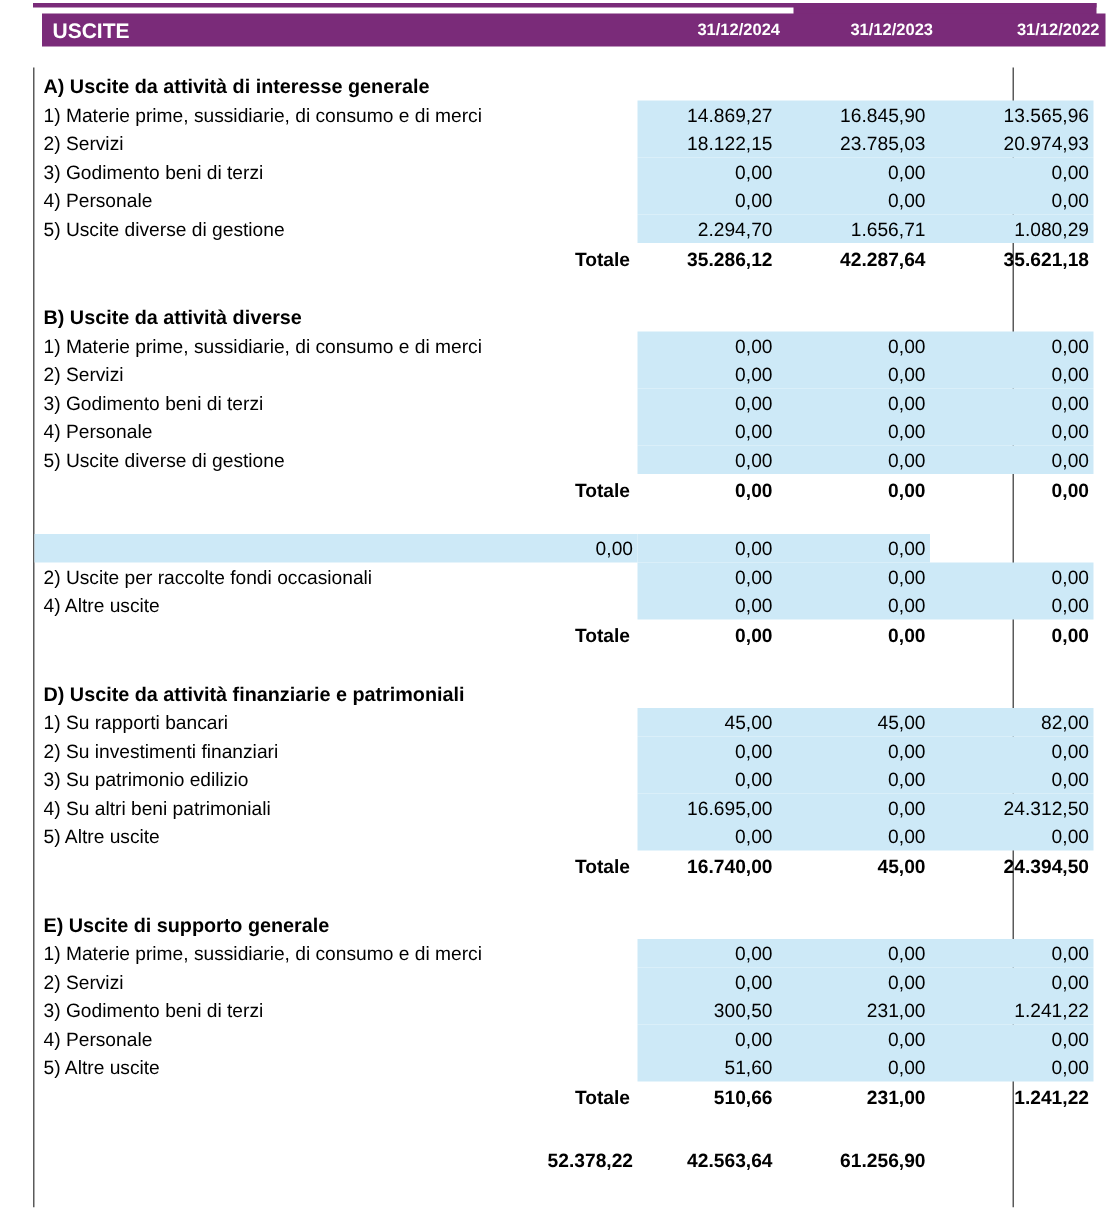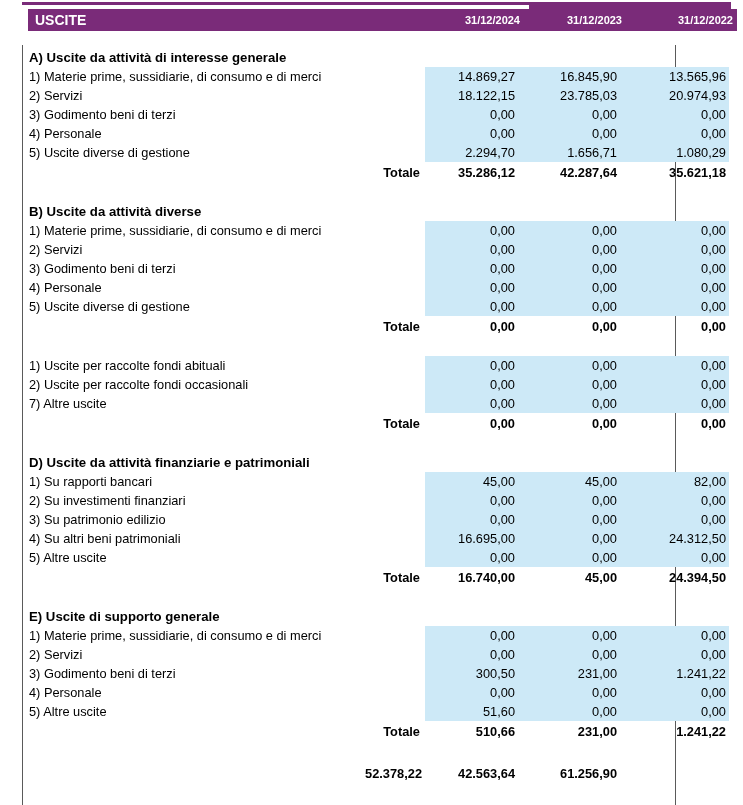--- a/index.html
+++ b/index.html
@@ -134,33 +134,32 @@
         <div class="lbl">Totale</div>
         <div class="num">0,00</div>
         <div class="num">0,00</div>
         <div class="num">0,00</div>
       </div>
     </div>
     <div class="gap"></div>
 
     <div>
       <div class="row item">
-        <div class="lbl">1) Uscite per raccolte fondi abituali</div>
         <div class="num">0,00</div>
         <div class="num">0,00</div>
         <div class="num">0,00</div>
       </div>
       <div class="row item">
         <div class="lbl">2) Uscite per raccolte fondi occasionali</div>
         <div class="num">0,00</div>
         <div class="num">0,00</div>
         <div class="num">0,00</div>
       </div>
       <div class="row item">
-        <div class="lbl">7) Altre uscite</div>
+        <div class="lbl">4) Altre uscite</div>
         <div class="num">0,00</div>
         <div class="num">0,00</div>
         <div class="num">0,00</div>
       </div>
       <div class="row total">
         <div class="lbl">Totale</div>
         <div class="num">0,00</div>
         <div class="num">0,00</div>
         <div class="num">0,00</div>
       </div>

